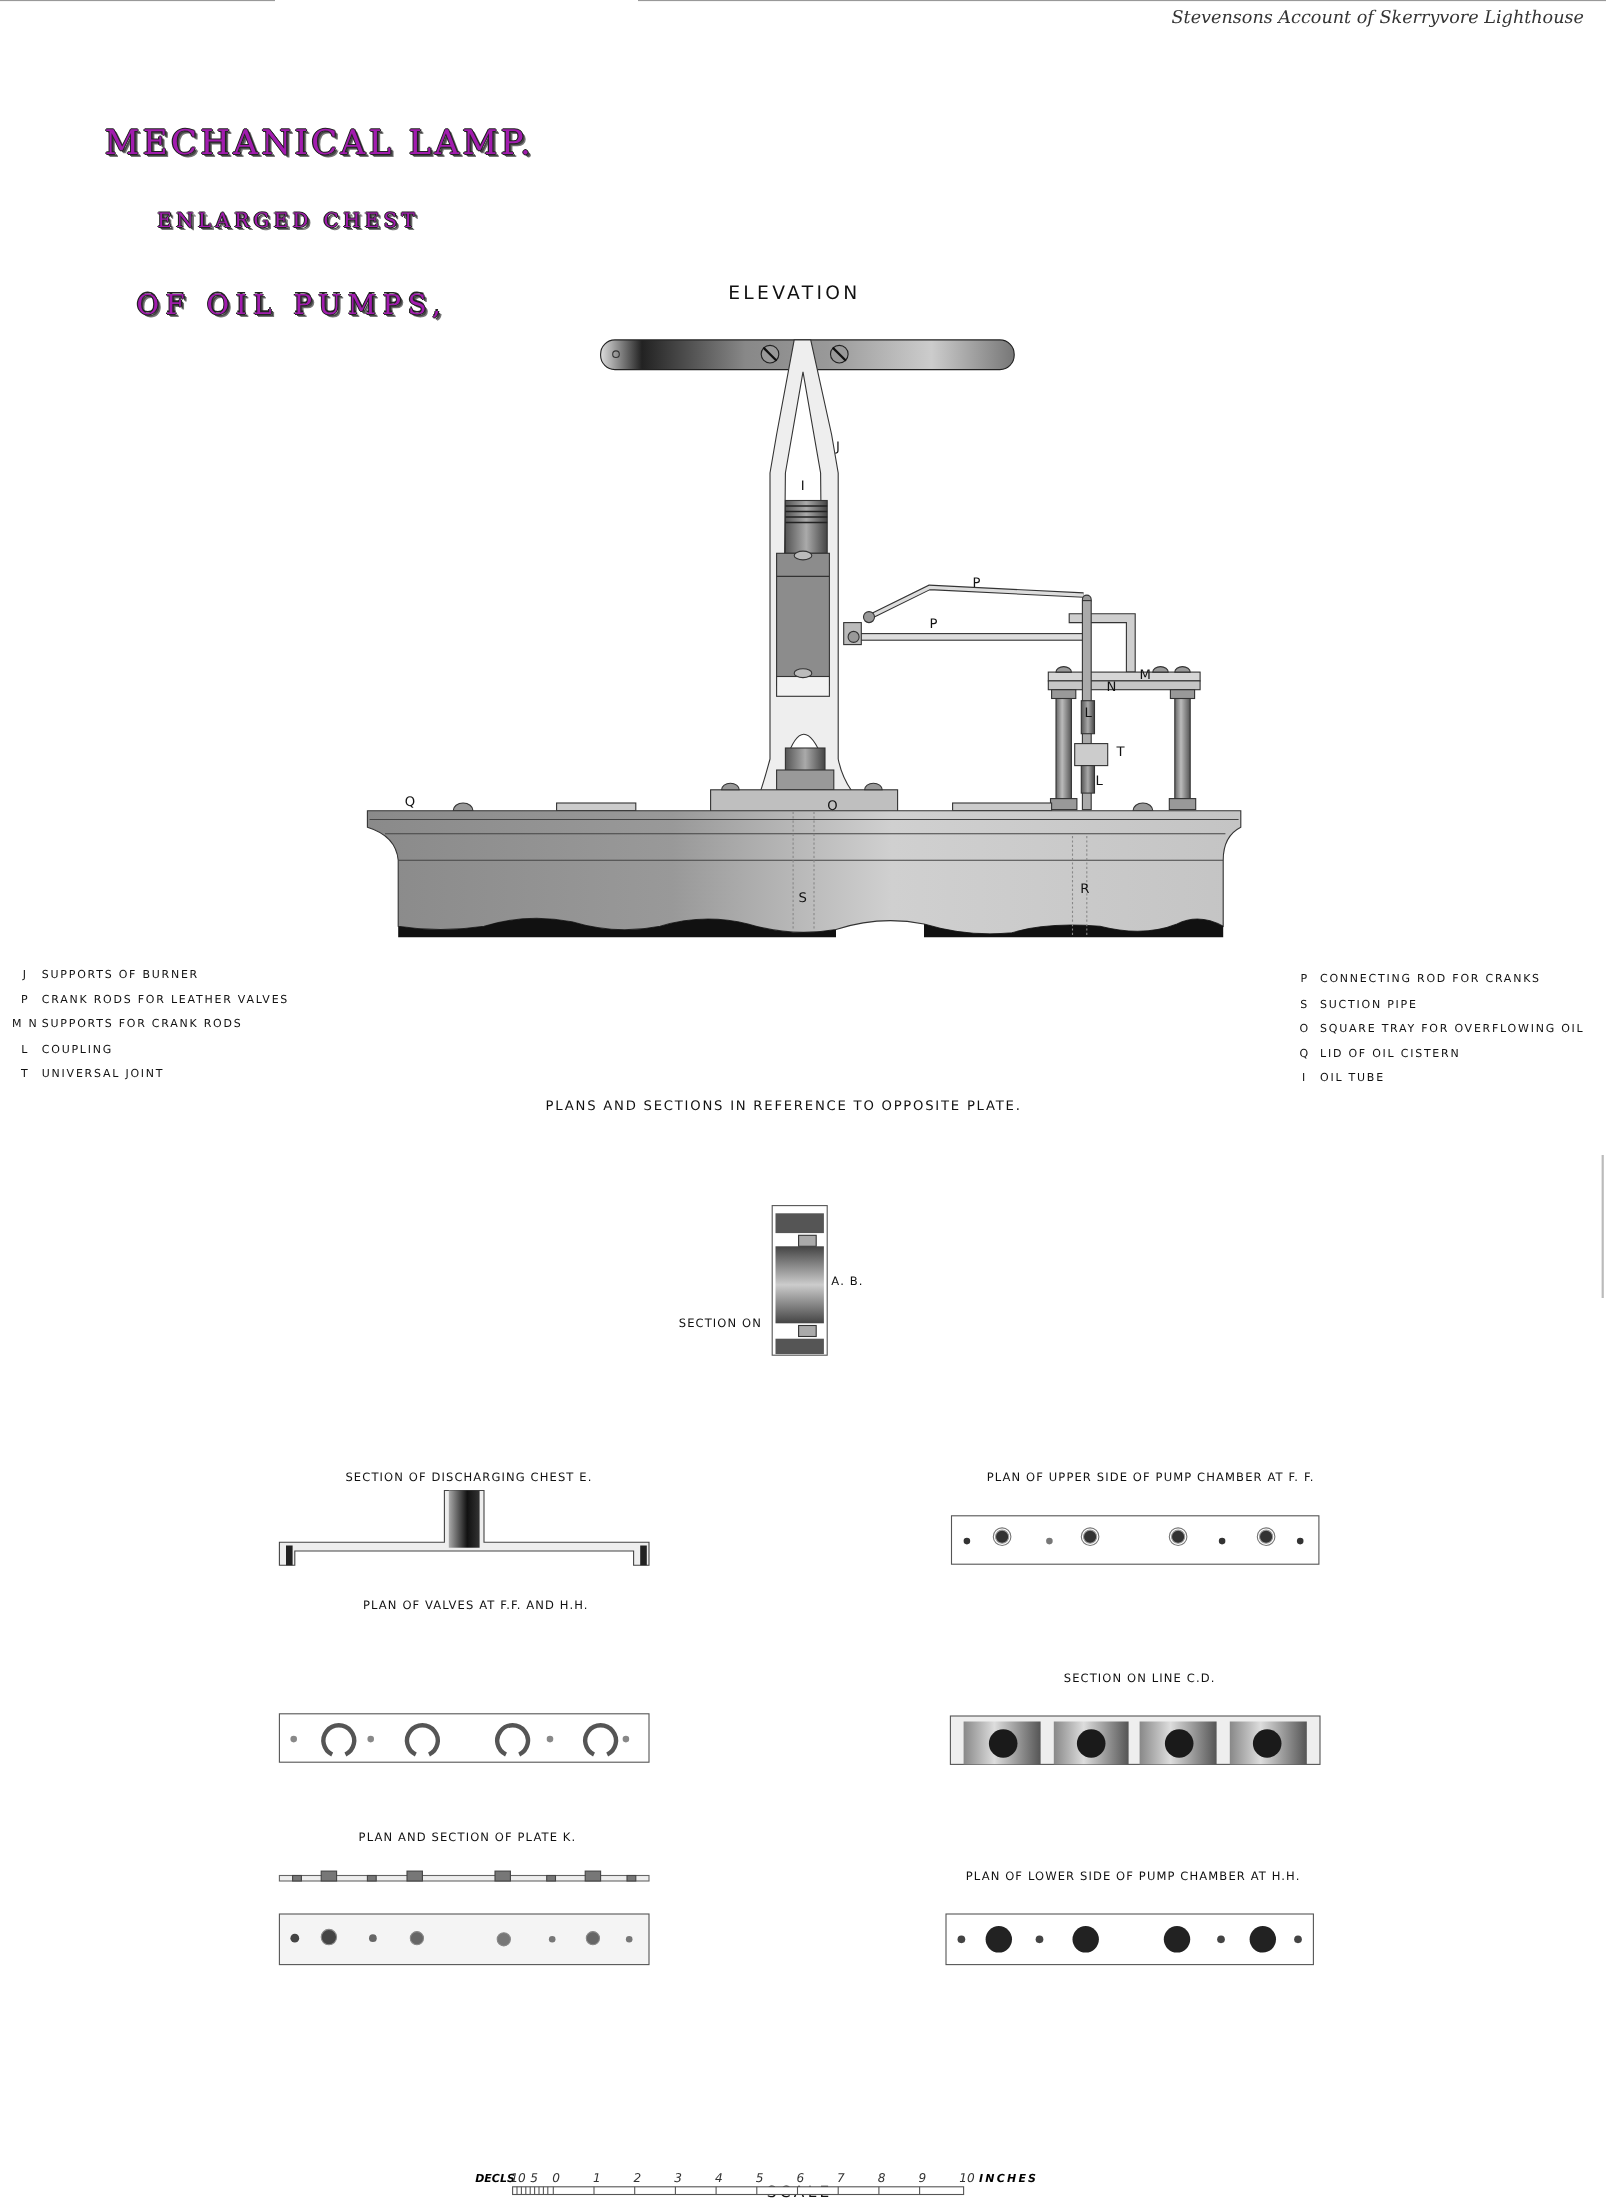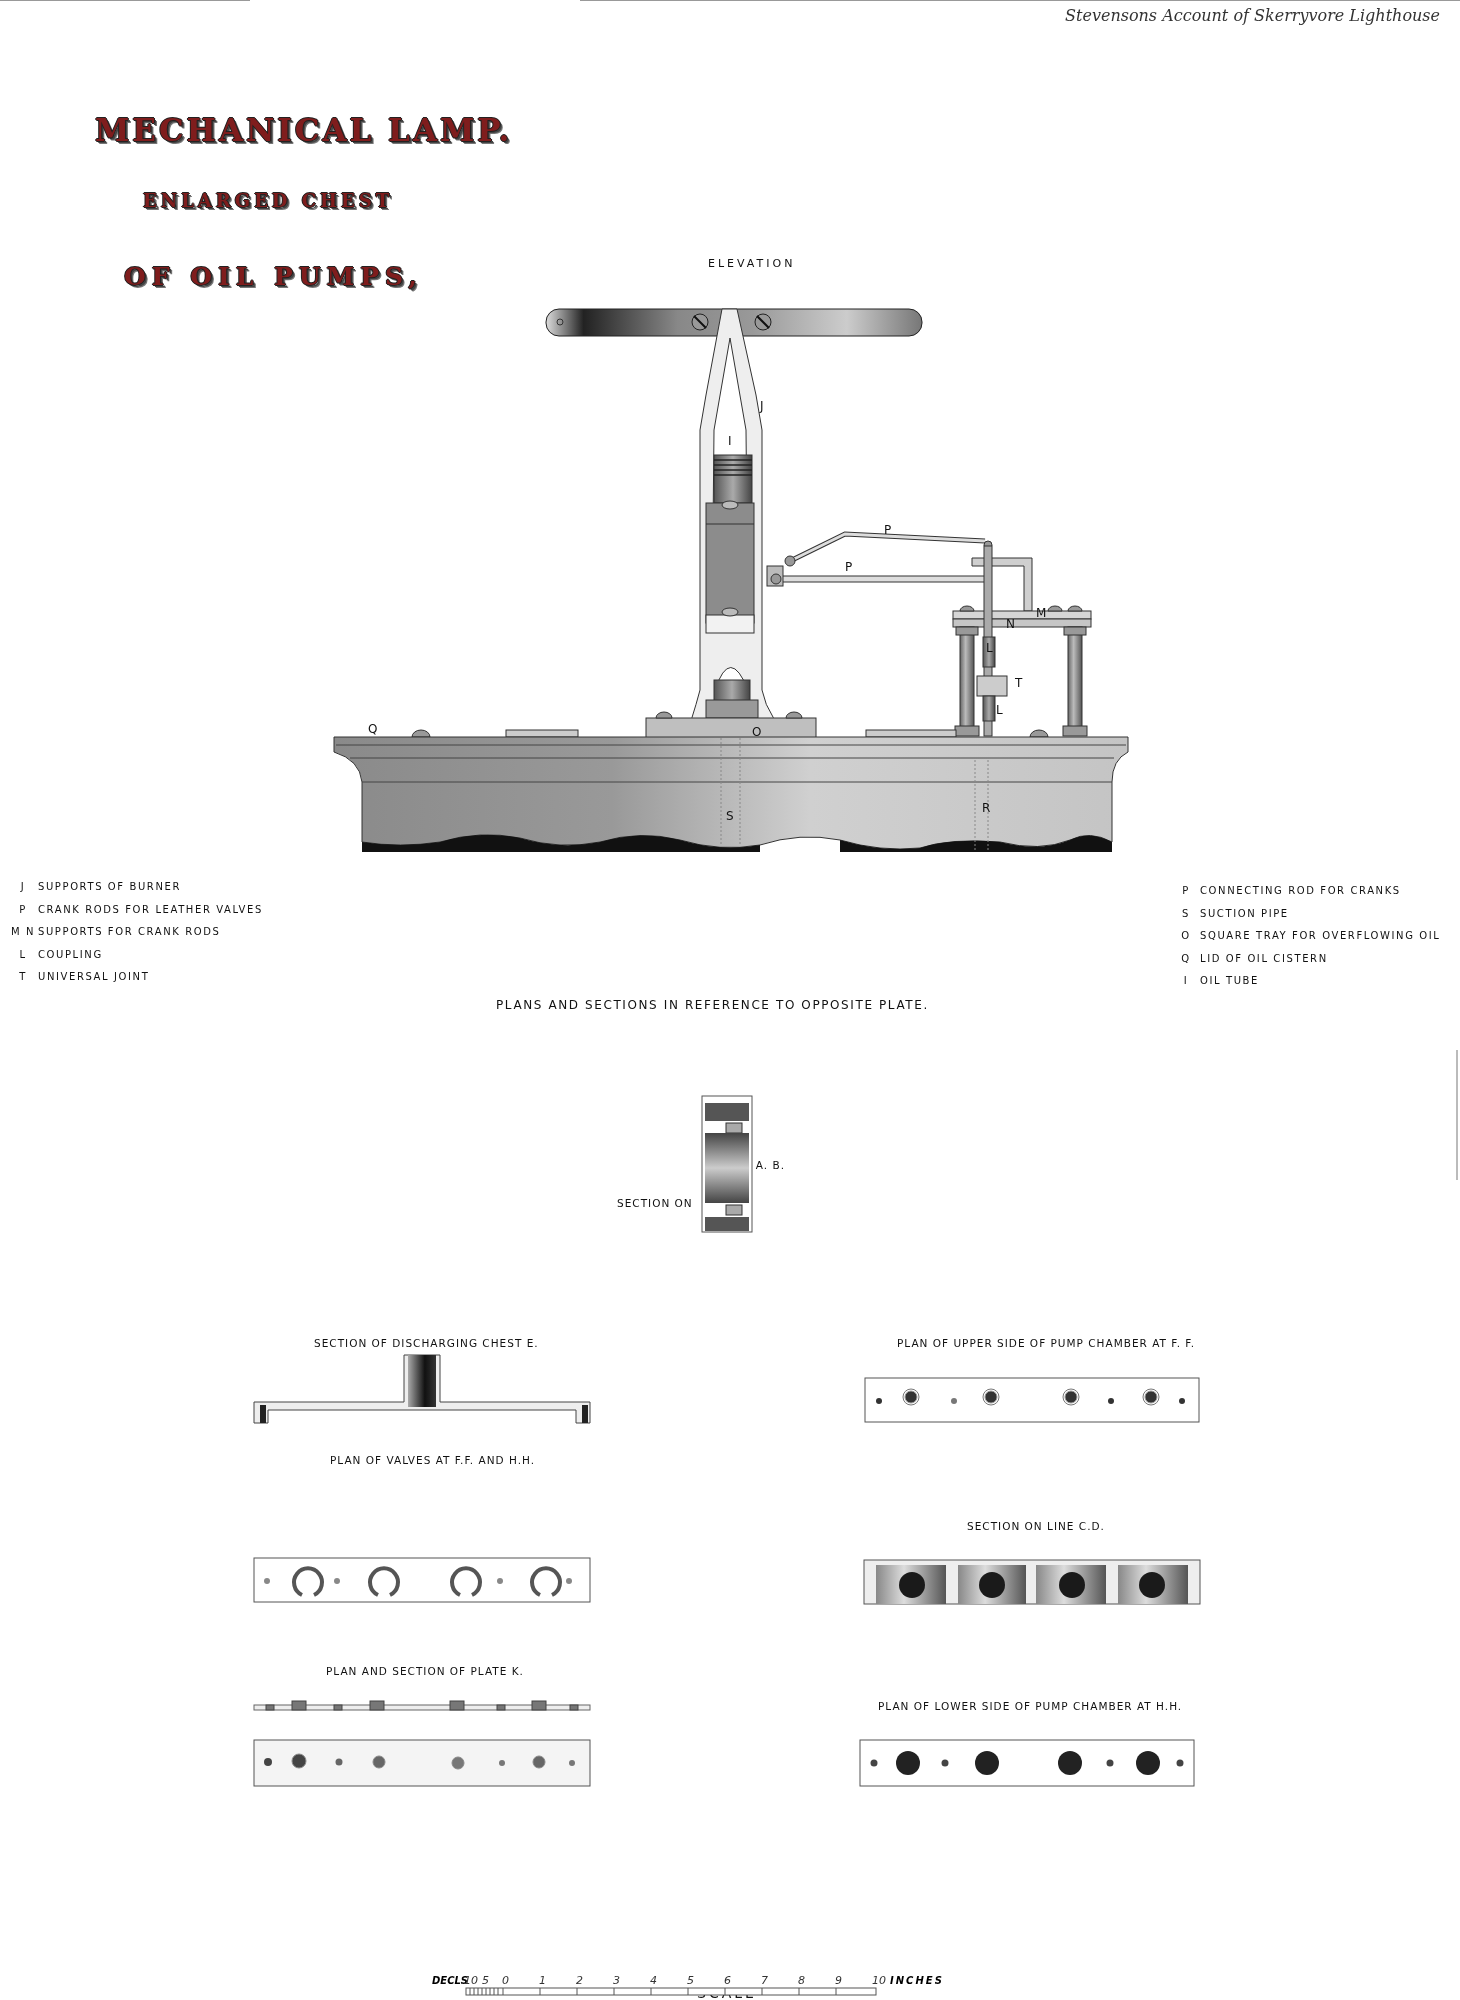--- a/index.html
+++ b/index.html
@@ -1,26 +1,26 @@
 <!DOCTYPE html>
 <html><head>
 <meta charset="utf-8">
 <style>
   html, body { margin:0; padding:0; background:#ffffff; }
   body { width:1460px; height:2000px; position:relative; overflow:hidden; font-family:"DejaVu Sans", sans-serif; color:#111; }
   .abs { position:absolute; }
   .topline { position:absolute; top:0; height:1px; background:#999; }
   .header-credit { position:absolute; top:6px; right:20px; font-family:"DejaVu Serif", serif; font-style:italic; font-size:16px; color:#333; }
-  .title { position:absolute; font-family:"DejaVu Serif", serif; font-weight:bold; color:#7f1d1d; letter-spacing:2px;
+  .title { position:absolute; font-family:"DejaVu Serif", serif; font-weight:normal; color:#a21caf; letter-spacing:2px;
     text-shadow: 1px 0 0 #222, -1px 0 0 #222, 0 1px 0 #222, 0 -1px 0 #222, 2px 2px 0 #444, 3px 3px 0 #777; }
   .t1 { left:95px; top:112px; font-size:31px; letter-spacing:3px; }
   .t2 { left:143px; top:190px; font-size:18px; letter-spacing:4px; }
   .t3 { left:124px; top:262px; font-size:25px; letter-spacing:6px; }
   .caps { font-family:"DejaVu Sans", sans-serif; text-transform:uppercase; letter-spacing:1.5px; }
-  .elev-label { position:absolute; left:708px; top:257px; font-size:11px; letter-spacing:3px; }
+  .elev-label { position:absolute; left:662px; top:257px; font-size:17px; letter-spacing:3px; }
   .legend { position:absolute; font-size:10px; letter-spacing:1.6px; line-height:22.5px; }
   .legend .row { display:flex; }
   .legend .key { width:30px; text-align:center; }
   .legend-left { left:8px; top:876px; }
   .legend-right { left:1172px; top:880px; }
   .legend-right .key { width:28px; }
   .plans-title { position:absolute; left:496px; top:998px; font-size:12px; font-weight:normal; letter-spacing:1.6px; }
   .fig-label { position:absolute; font-size:10.5px; letter-spacing:1px; white-space:nowrap; }
   .scale-title { position:absolute; left:697px; top:1985px; font-size:14px; letter-spacing:3px; }
   svg text { font-family:"DejaVu Sans", sans-serif; }

